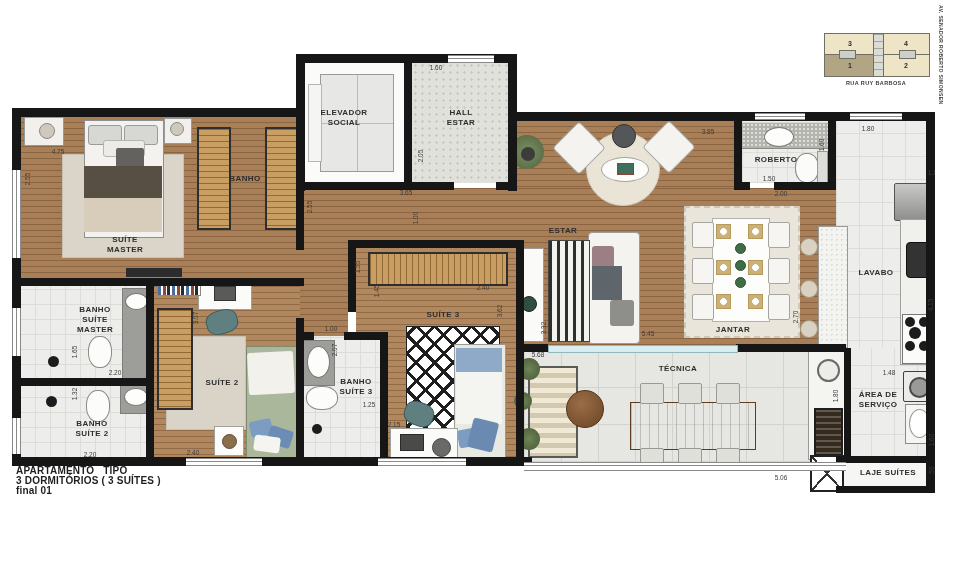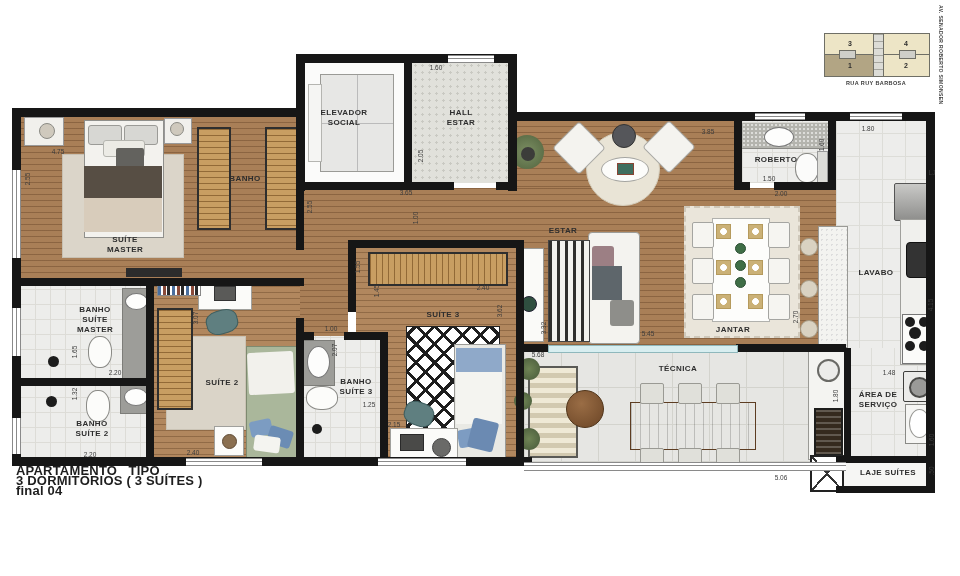--- a/index.html
+++ b/index.html
@@ -24,21 +24,21 @@
   .win-h{position:absolute;background:linear-gradient(180deg,#8a8a8a 0 1px,#fff 1px calc(50% - 1px),#8a8a8a calc(50% - 1px) 50%,#fff 50% calc(100% - 1px),#8a8a8a calc(100% - 1px));}
   .win-v{position:absolute;background:linear-gradient(90deg,#8a8a8a 0 1px,#fff 1px calc(50% - 1px),#8a8a8a calc(50% - 1px) 50%,#fff 50% calc(100% - 1px),#8a8a8a calc(100% - 1px));}
   .glass{position:absolute;background:#d8eef0;border:1px solid #8fb8bc;}
   .label{position:absolute;transform:translate(-50%,-50%);font-size:8px;font-weight:bold;
          color:#2e2e2e;letter-spacing:.4px;text-align:center;white-space:pre-line;line-height:10px;}
   .dim{position:absolute;transform:translate(-50%,-50%);font-size:6.5px;color:#3c3c3c;white-space:nowrap;}
   .dim.v{transform:translate(-50%,-50%) rotate(-90deg);}
   .kp-unit{position:absolute;border:1px solid #6f6f66;background:#ede5c6;}
   .kp-num{position:absolute;transform:translate(-50%,-50%);font-size:7px;font-weight:bold;color:#2e2e2e;}
   .kp-street{position:absolute;font-size:5.5px;font-weight:bold;color:#3a3a3a;letter-spacing:.4px;}
-  .titleblock{position:absolute;left:16px;top:466px;font-size:13px;font-weight:bold;
+  .titleblock{position:absolute;left:16px;top:466px;font-size:10px;font-weight:bold;
               color:#1e1e1e;line-height:10px;letter-spacing:.2px;}
 </style>
 </head>
 <body>
 
 <div id="stage">
 
   <div class="floor-wood" style="left:20px;top:116px;width:280px;height:164px;"></div>
   <div class="floor-wood" style="left:300px;top:188px;width:216px;height:54px;"></div>
   <div class="floor-wood" style="left:300px;top:242px;width:48px;height:96px;"></div>
@@ -306,15 +306,15 @@
     <span class="kp-num" style="left:906px;top:43px;">4</span>
     <span class="kp-num" style="left:850px;top:65px;">1</span>
     <span class="kp-num" style="left:906px;top:65px;">2</span>
     <div class="kp-street" style="left:826px;top:80px;width:100px;text-align:center;">RUA RUY BARBOSA</div>
     <div class="kp-street" style="left:938px;top:5px;height:100px;writing-mode:vertical-rl;font-size:5px;">AV. SENADOR ROBERTO SIMONSEN</div>
   </div>
 
   <div class="titleblock">
     <div style="white-space:pre;">APARTAMENTO   TIPO</div>
     <div>3 DORMITÓRIOS ( 3 SUÍTES )</div>
-    <div>final 04</div>
+    <div>final 01</div>
   </div>
 </div>
 
 </body></html>

